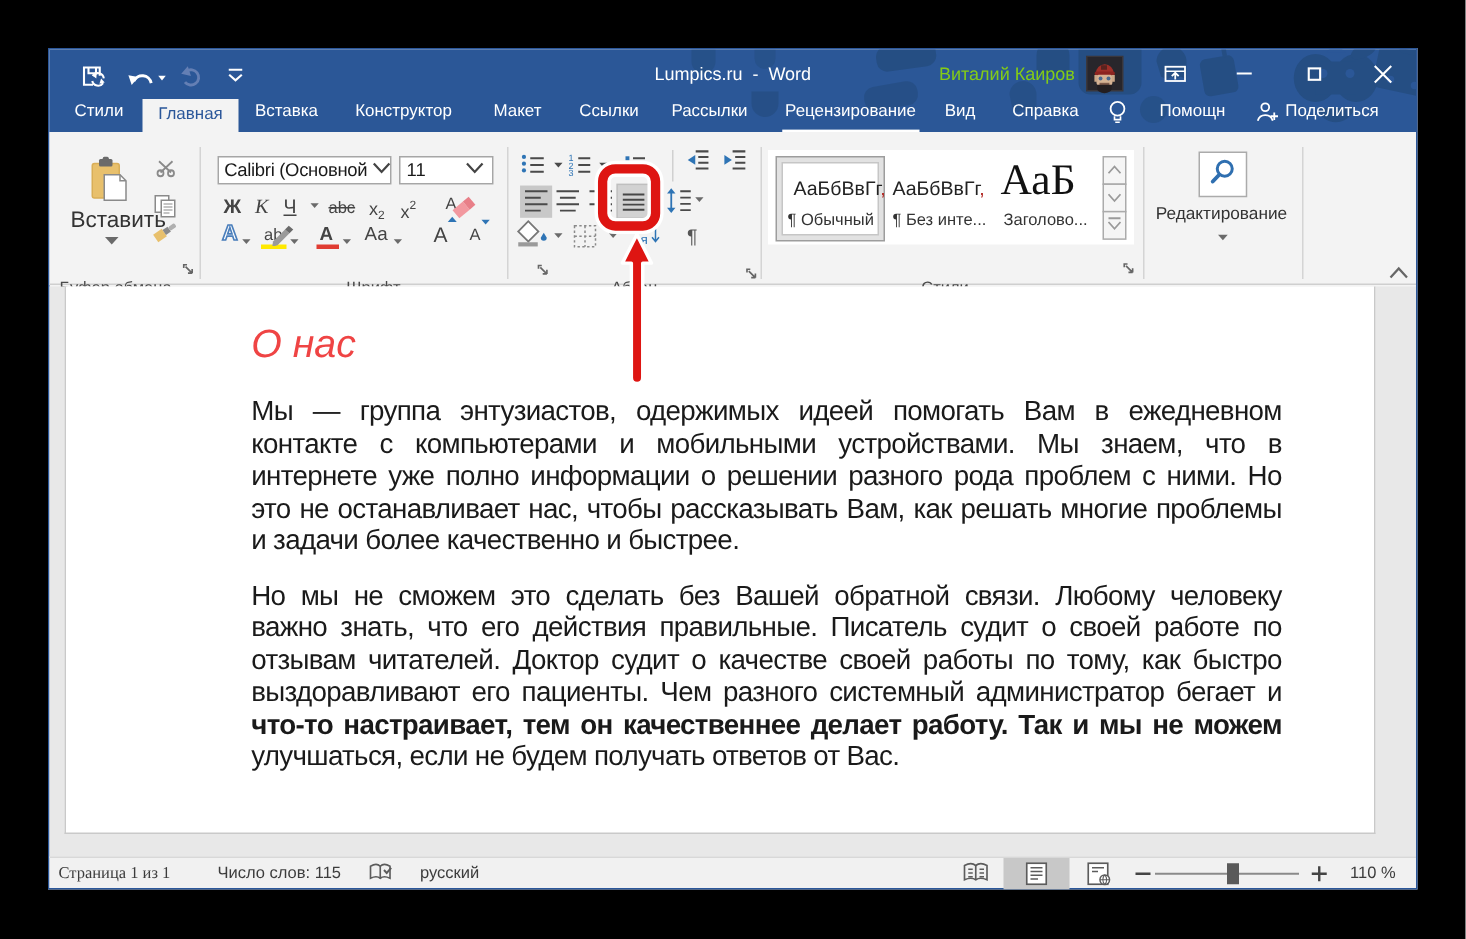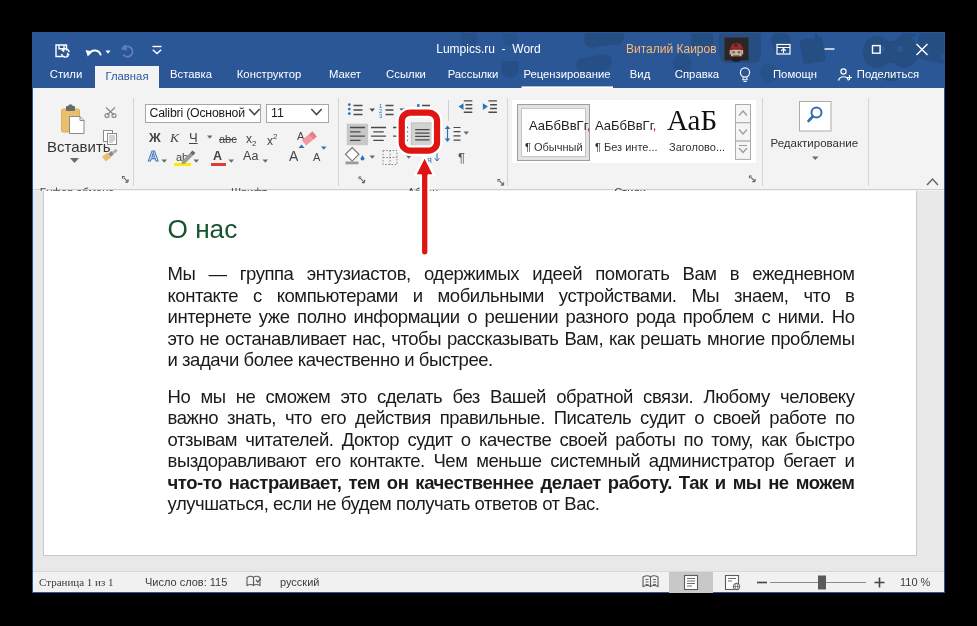--- a/index.html
+++ b/index.html
@@ -1,35 +1,35 @@
 <!DOCTYPE html>
 <html><head><meta charset="utf-8"><style>
 html,body{margin:0;padding:0;}
 body{width:977px;height:626px;background:#000;position:relative;overflow:hidden;
  font-family:"Liberation Sans",sans-serif;}
 #win{position:absolute;left:32px;top:32px;width:913px;height:561px;background:#f3f3f3;
  box-sizing:border-box;border:1.5px solid #2b579a;}
 
 #titlebar{position:absolute;left:0;top:0;width:911px;height:55px;background:#2b5797;overflow:hidden;}
 #titletext{position:absolute;top:9px;left:0;width:911px;text-align:center;color:#fff;font-size:12px;}
-.tbtxt{position:absolute;color:#fdba74;font-size:12px;white-space:nowrap;}
+.tbtxt{position:absolute;color:#84cc16;font-size:12px;white-space:nowrap;}
 
 .tab{position:absolute;top:34.5px;color:#fff;font-size:11.3px;white-space:nowrap;transform:translateX(-50%);}
 #activetab{position:absolute;left:62px;top:33px;width:64px;height:22px;background:#f3f3f3;}
 #activetab span{position:absolute;left:0;top:3.5px;width:64px;text-align:center;color:#2b579a;font-size:11.3px;}
 
 #ribbon{position:absolute;left:0;top:55px;width:911px;height:102px;background:#f3f3f3;border-bottom:1px solid #cfcfcf;box-sizing:border-box;}
 .sep{position:absolute;top:10px;height:88px;width:1px;background:#d4d4d4;}
 .glabel{position:absolute;top:98px;font-size:11px;color:#4a4a4a;transform:translateX(-50%);white-space:nowrap;}
 .combo{position:absolute;background:#fff;border:1px solid #a6a6a6;box-sizing:border-box;font-size:12.3px;color:#1a1a1a;}
 .rtxt{position:absolute;font-size:13px;color:#444;white-space:nowrap;}
 
 #docarea{position:absolute;left:0;top:158px;width:911px;height:381px;background:#e8e8e8;}
 #page{position:absolute;left:10px;top:0px;width:874px;height:364.5px;background:#fff;border:1px solid #c9c9c9;border-top:none;box-sizing:border-box;}
-#h1{position:absolute;left:123.5px;top:25.3px;font-size:26.2px;line-height:26px;color:#14532d;letter-spacing:0;}
+#h1{position:absolute;left:123.5px;top:25.3px;font-size:26.2px;line-height:26px;color:#ef4444;letter-spacing:0;font-style:italic;}
 .bline{position:absolute;left:123.5px;width:687px;font-size:18.5px;letter-spacing:-0.45px;line-height:21.5px;color:#1a1a1a;text-align:justify;text-align-last:justify;white-space:nowrap;height:22px;}
 .bline.last{text-align-last:left;}
 
 #status{position:absolute;left:0;top:538px;width:911px;height:21px;background:#f1f1f1;border-top:1px solid #d8d8d8;box-sizing:border-box;}
 .stxt{position:absolute;font-size:11px;color:#3c3c3c;white-space:nowrap;top:4px;}
 </style></head>
 <body>
 <div id="win">
   <div id="titlebar">
     <svg id="pattern" width="911" height="55" style="position:absolute;left:0;top:0">
@@ -337,21 +337,21 @@
     <div id="page">
       <div id="h1">О нас</div>
       <div class="bline" style="top:72.4px;">Мы — группа энтузиастов, одержимых идеей помогать Вам в ежедневном</div>
       <div class="bline" style="top:93.9px;">контакте с компьютерами и мобильными устройствами. Мы знаем, что в</div>
       <div class="bline" style="top:115.4px;">интернете уже полно информации о решении разного рода проблем с ними. Но</div>
       <div class="bline" style="top:136.9px;">это не останавливает нас, чтобы рассказывать Вам, как решать многие проблемы</div>
       <div class="bline" style="top:194.8px;">Но мы не сможем это сделать без Вашей обратной связи. Любому человеку</div>
       <div class="bline last" style="top:158.4px;">и задачи более качественно и быстрее.</div>
       <div class="bline" style="top:216.3px;">важно знать, что его действия правильные. Писатель судит о своей работе по</div>
       <div class="bline" style="top:237.8px;">отзывам читателей. Доктор судит о качестве своей работы по тому, как быстро</div>
-      <div class="bline" style="top:259.3px;">выздоравливают его контакте. Чем меньше системный администратор бегает и</div>
+      <div class="bline" style="top:259.3px;">выздоравливают его пациенты. Чем разного системный администратор бегает и</div>
       <div class="bline" style="top:280.8px;font-weight:bold;">что-то настраивает, тем он качественнее делает работу. Так и мы не можем</div>
       <div class="bline last" style="top:302.3px;">улучшаться, если не будем получать ответов от Вас.</div>
     </div>
   </div>
   <div id="status">
     <div class="stxt" style="left:6px;font-family:Liberation Serif, serif;">Страница 1 из 1</div>
     <div class="stxt" style="left:112px;">Число слов: 115</div>
     <div class="stxt" style="left:247px;">русский</div>
     <div class="stxt" style="left:867px;">110 %</div>
     <svg id="staticons" width="911" height="21" style="position:absolute;left:0;top:0">

